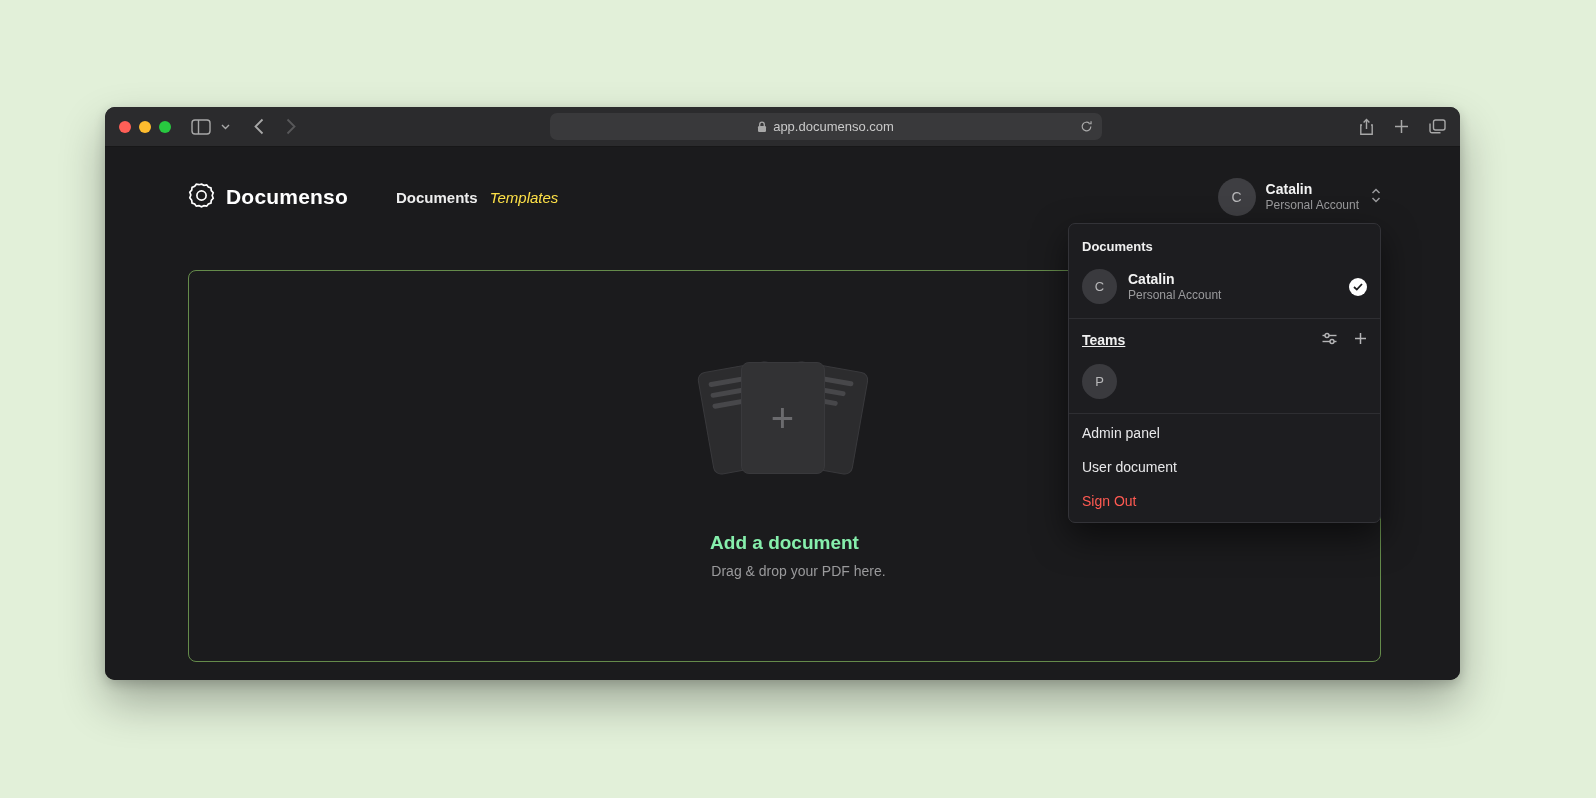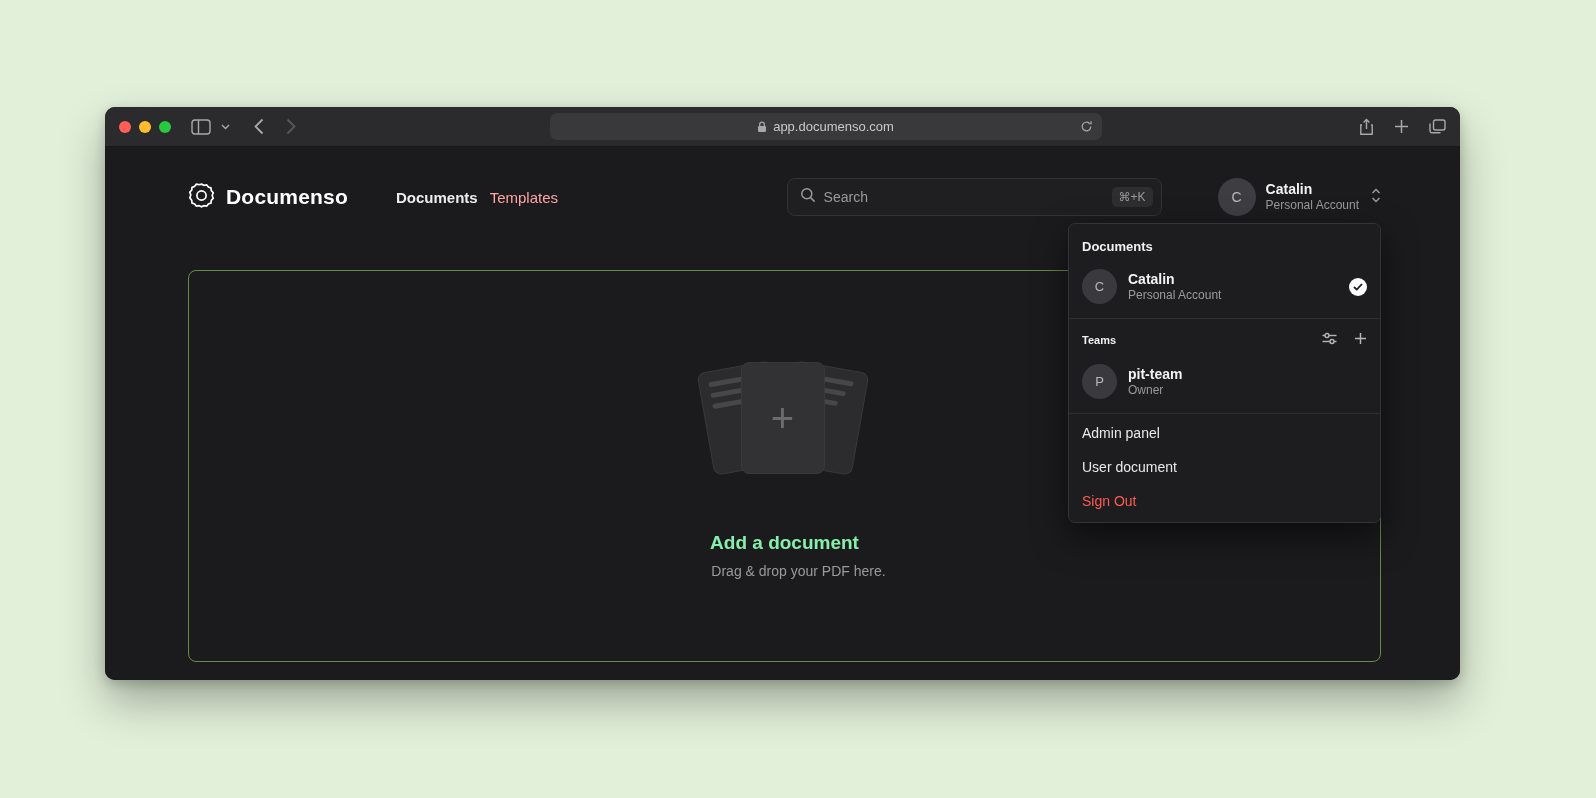--- a/index.html
+++ b/index.html
@@ -40,21 +40,21 @@
   .page { position:relative; height:533px; background:#1b1b1d; }
   .app-header {
     height:88px; display:flex; align-items:center;
     padding:12px 79px 0 83px;
   }
   .brand { display:flex; align-items:center; gap:11px; color:#fff; }
   .brand-name { font-size:21px; font-weight:700; letter-spacing:.2px; }
   .nav { display:flex; gap:12px; margin-left:48px; }
   .nav a { text-decoration:none; font-size:15px; font-weight:600; }
   .nav a.active { color:#ededed; }
-  .nav a.inactive { color:#fca5a5; font-weight:500; }
+  .nav a.inactive { color:#fde047; font-weight:500;font-style:italic; }
   .spacer { flex:1; }
 
   .searchbox {
     width:375px; height:38px; border:1px solid #333336; border-radius:8px;
     background:rgba(255,255,255,.02);
     display:flex; align-items:center; padding:0 8px 0 12px; gap:8px; color:#9a9a9c;
   }
   .searchbox input {
     flex:1; background:transparent; border:none; outline:none;
     color:#e5e5e5; font-size:14px; font-family:inherit;
@@ -85,21 +85,21 @@
   .menu-row .avatar { width:35px; height:35px; font-size:13px; background:#3a3a3e; }
   .row-name { font-size:14px; font-weight:600; color:#f2f2f2; line-height:1.3; }
   .row-sub { font-size:12px; color:#9a9a9c; line-height:1.3; }
   .row-grow { flex:1; }
   .check {
     width:18px; height:18px; border-radius:50%; background:#fff;
     display:flex; align-items:center; justify-content:center;
   }
   .menu-divider { height:1px; background:#2e2e32; margin:2px 0; }
   .teams-head { display:flex; align-items:center; padding:10px 13px 7px; }
-  .teams-head .label { font-size:11px; font-weight:700; color:#f0f0f0; flex:1; }
+  .teams-head .label { font-size:14px; font-weight:700; color:#f0f0f0; flex:1;text-decoration:underline; }
   .teams-icons { display:flex; gap:17px; color:#b5b5b7; }
   .menu-item {
     font-size:14px; color:#e8e8ea; padding:9px 13px; cursor:pointer;
   }
   .menu-item.danger { color:#ff5a52; }
 
   
   .dropzone {
     position:absolute; left:83px; top:123px; width:1193px; height:392px;
     border:1px solid rgba(162,231,113,.55); border-radius:8px;
@@ -209,30 +209,20 @@
         <span class="brand-name">Documenso</span>
       </div>
 
       <nav class="nav">
         <a href="#" class="active">Documents</a>
         <a href="#" class="inactive">Templates</a>
       </nav>
 
       <div class="spacer"></div>
 
-      <div class="searchbox">
-        <span>
-          <svg width="16" height="16" viewBox="0 0 16 16">
-              <circle cx="6.8" cy="6.8" r="5" fill="none" stroke="currentColor" stroke-width="1.5"></circle>
-              <line x1="10.6" y1="10.6" x2="14.6" y2="14.6" stroke="currentColor" stroke-width="1.5"></line>
-            </svg>
-        </span>
-        <input type="text" placeholder="Search" style="">
-        <span class="kbd">⌘+K</span>
-      </div>
 
       <div class="account">
         <span class="avatar">C</span>
         <span>
           <div class="acc-name">Catalin</div>
           <div class="acc-sub">Personal Account</div>
         </span>
         <span class="caret">
           <svg width="10" height="15" viewBox="0 0 10 15">
               <polyline points="1.5,5 5,1.5 8.5,5" fill="none" stroke="currentColor" stroke-width="1.5"></polyline>
@@ -275,24 +265,20 @@
             <svg width="13" height="13" viewBox="0 0 13 13">
                 <line x1="6.5" y1="1" x2="6.5" y2="12" stroke="currentColor" stroke-width="1.5"></line>
                 <line x1="1" y1="6.5" x2="12" y2="6.5" stroke="currentColor" stroke-width="1.5"></line>
               </svg>
           </span>
         </span>
       </div>
 
       <div class="menu-row">
         <span class="avatar">P</span>
-        <span class="row-grow">
-          <div class="row-name">pit-team</div>
-          <div class="row-sub">Owner</div>
-        </span>
       </div>
 
       <div class="menu-divider"></div>
 
       <div class="menu-item">Admin panel</div>
       <div class="menu-item">User document</div>
       <div class="menu-item danger">Sign Out</div>
     </div>
 
     <div class="dropzone">

